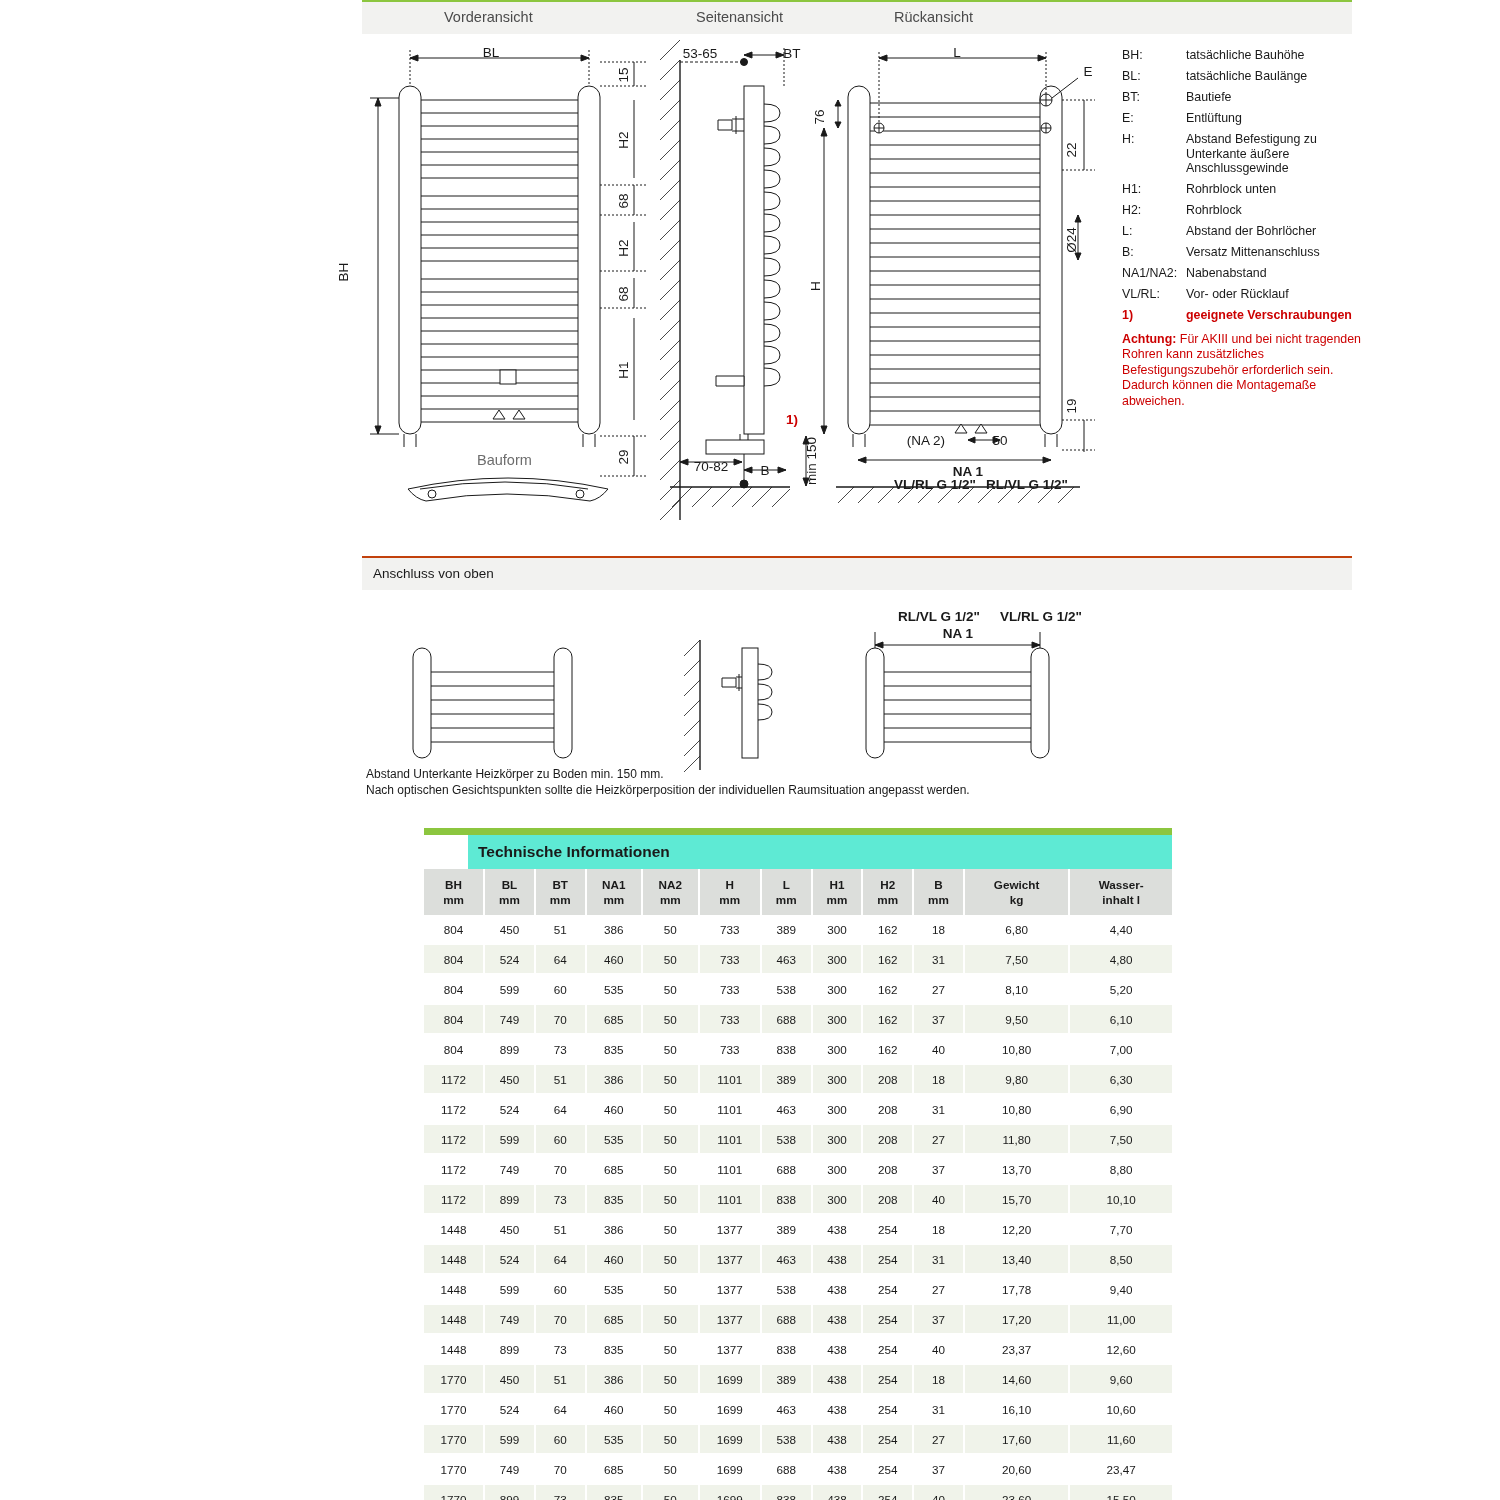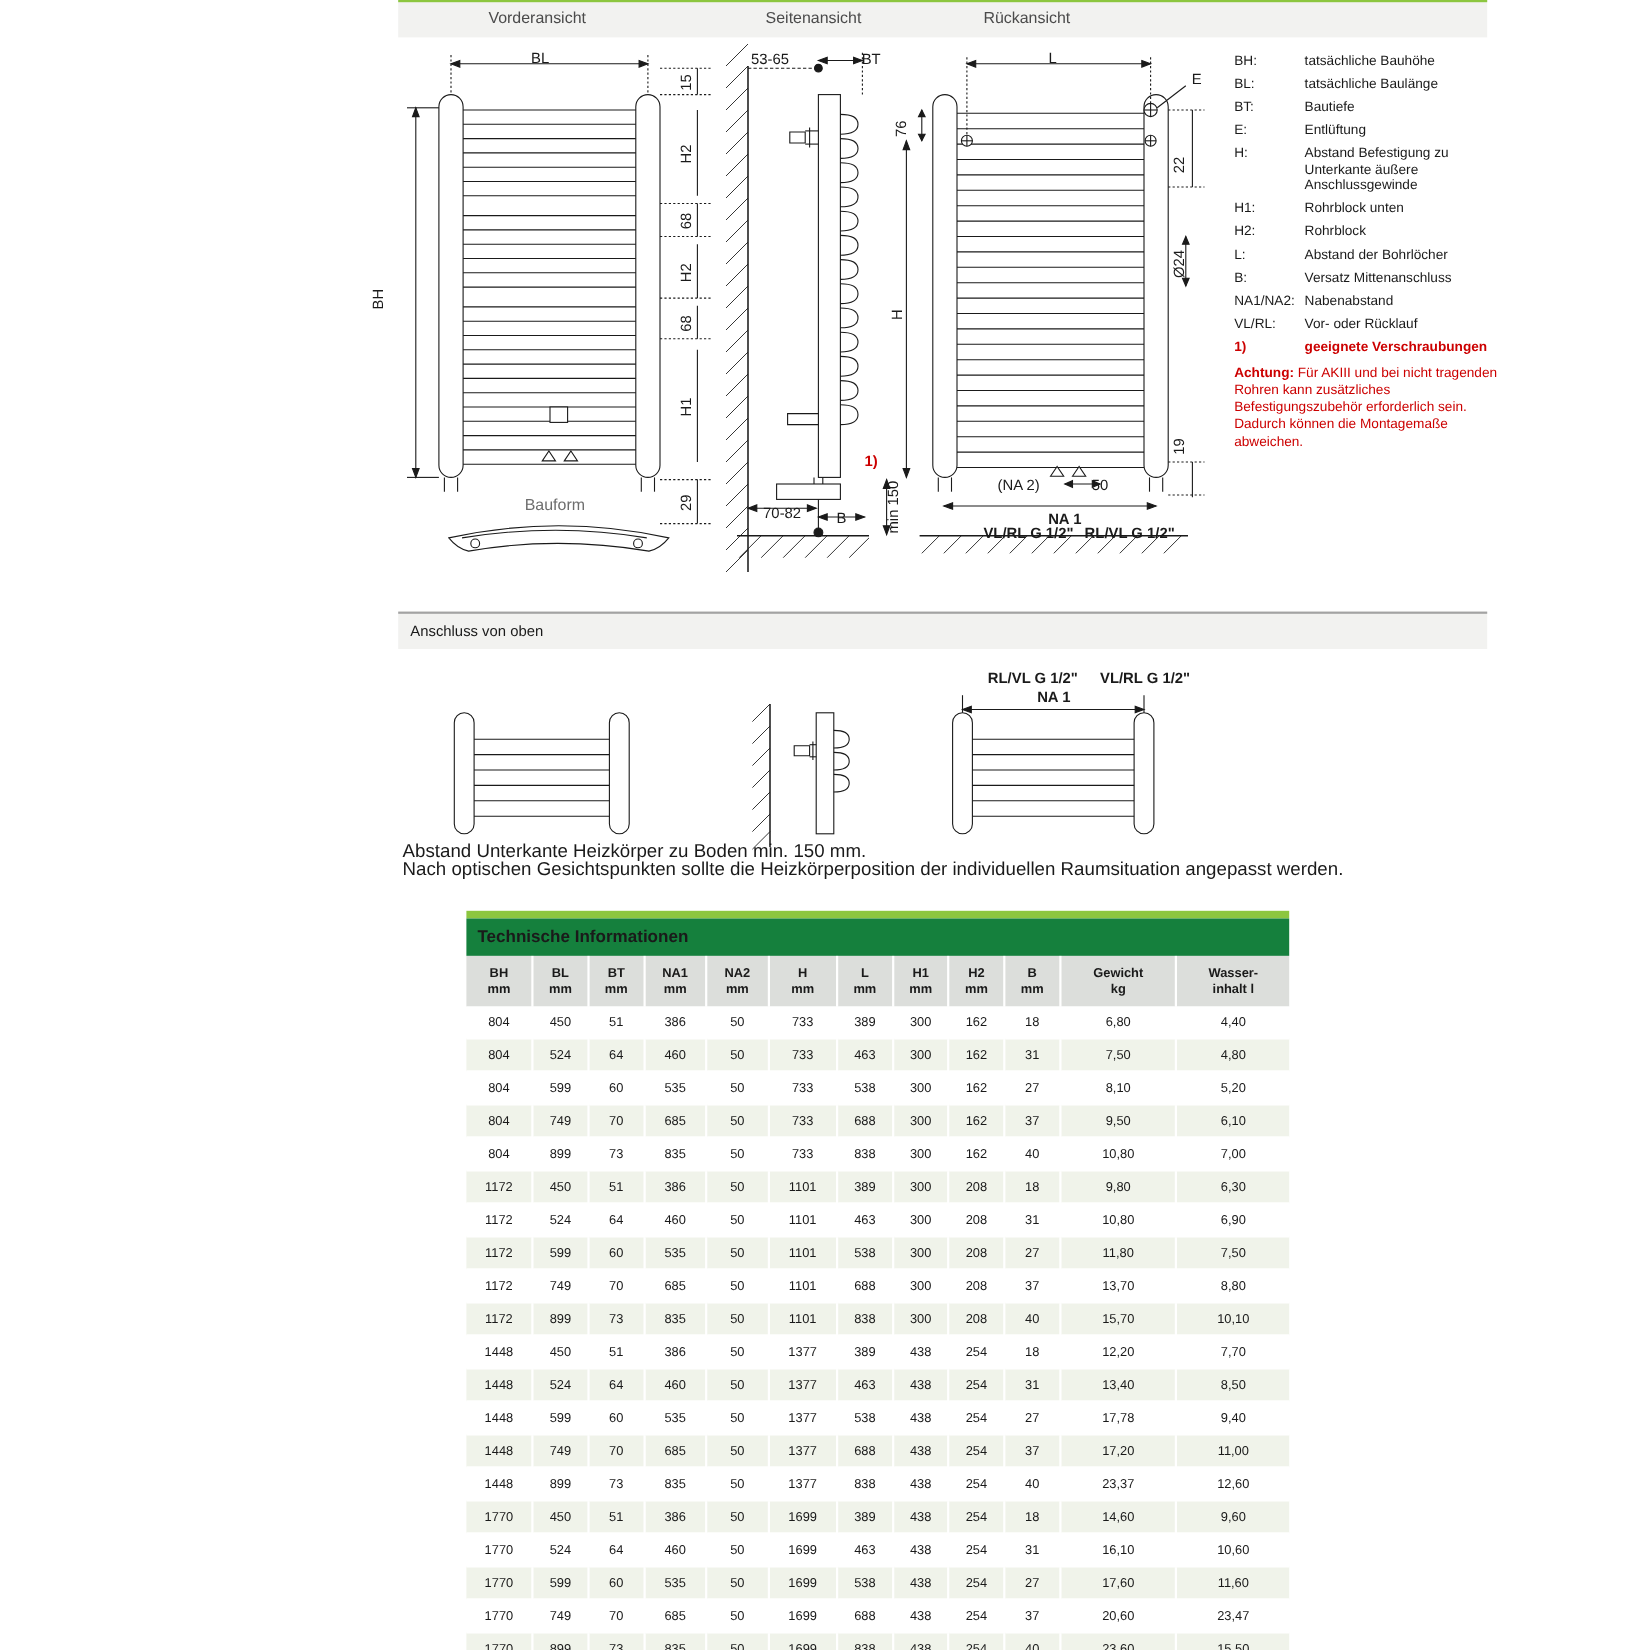--- a/index.html
+++ b/index.html
@@ -30,36 +30,36 @@
   .legkey{width:64px;flex:none;}
   .legval{flex:1;}
   .legrow.red .legkey{color:#cc0000;font-weight:bold;}
   .legrow.red .legval{color:#cc0000;font-weight:bold;}
   .achtung{margin-top:9px;font-size:12.4px;line-height:15.5px;color:#cc0000;}
   .achtung b{font-weight:bold;}
 
   
   .band2{
     position:absolute;left:362px;top:556px;width:990px;height:32px;
-    border-top:2px solid #a3a3a3;
+    border-top:2px solid #c2410c;
     background:#f2f2f0;
   }
   .band2 .lbl{position:absolute;left:11px;top:8px;font-size:13.5px;color:#1a1a1a;}
 
-  .notes{position:absolute;left:366px;top:766px;font-size:17px;line-height:16px;color:#1a1a1a;}
+  .notes{position:absolute;left:366px;top:766px;font-size:12px;line-height:16px;color:#1a1a1a;}
 
   
   svg.draw{position:absolute;left:0;top:0;width:1500px;height:1500px;pointer-events:none;}
   .bauform-lbl{position:absolute;left:477px;top:452px;font-size:14.5px;color:#6d6d6d;}
 
   
   .tablewrap{position:absolute;left:424px;top:828px;width:748px;}
   .tabtop{height:7px;background:#8cc63f;}
-  .tabtitle{background:#15803d;height:34px;line-height:34px;padding-left:10px;
-            font-size:15.5px;font-weight:bold;color:#1a1a1a;}
+  .tabtitle{background:#5eead4;height:34px;line-height:34px;padding-left:10px;
+            font-size:15.5px;font-weight:bold;color:#1a1a1a;margin-left:44px;}
   table{border-collapse:collapse;width:748px;font-size:11.7px;}
   th,td{text-align:center;border-right:2px solid #ffffff;padding:0;}
   thead th{background:#dcdedb;height:46px;font-weight:bold;line-height:15px;vertical-align:middle;}
   tbody td{height:28px;}
   tbody tr:nth-child(odd) td{background:#ffffff;}
   tbody tr:nth-child(even) td{background:#f0f3ea;}
   tbody tr td{border-bottom:2px solid #ffffff;}
   th:last-child,td:last-child{border-right:none;}
 </style>
 </head>

